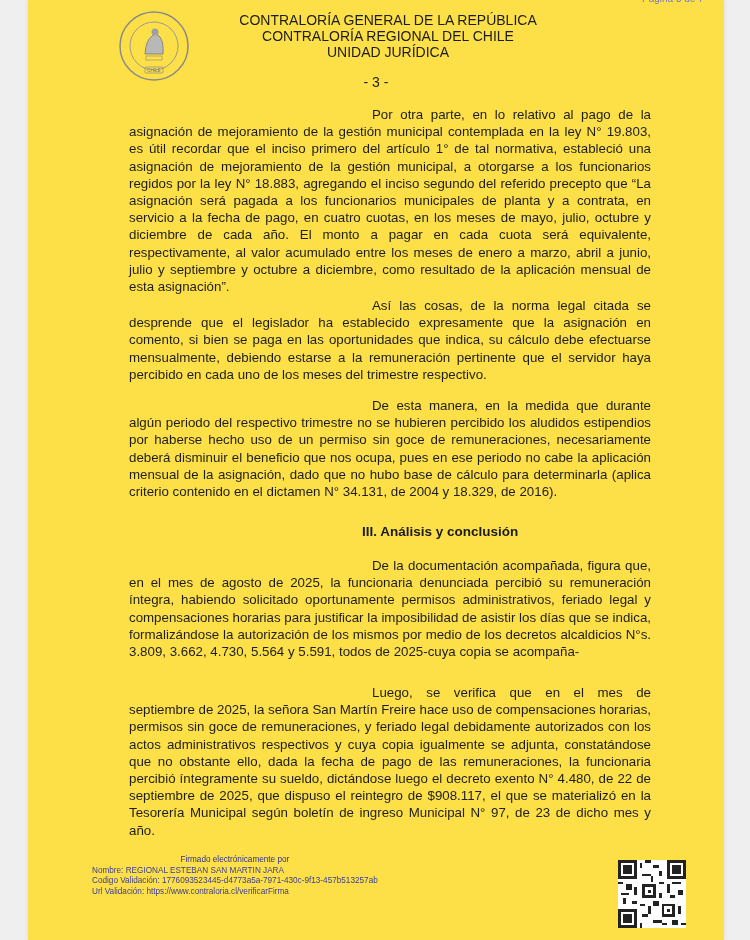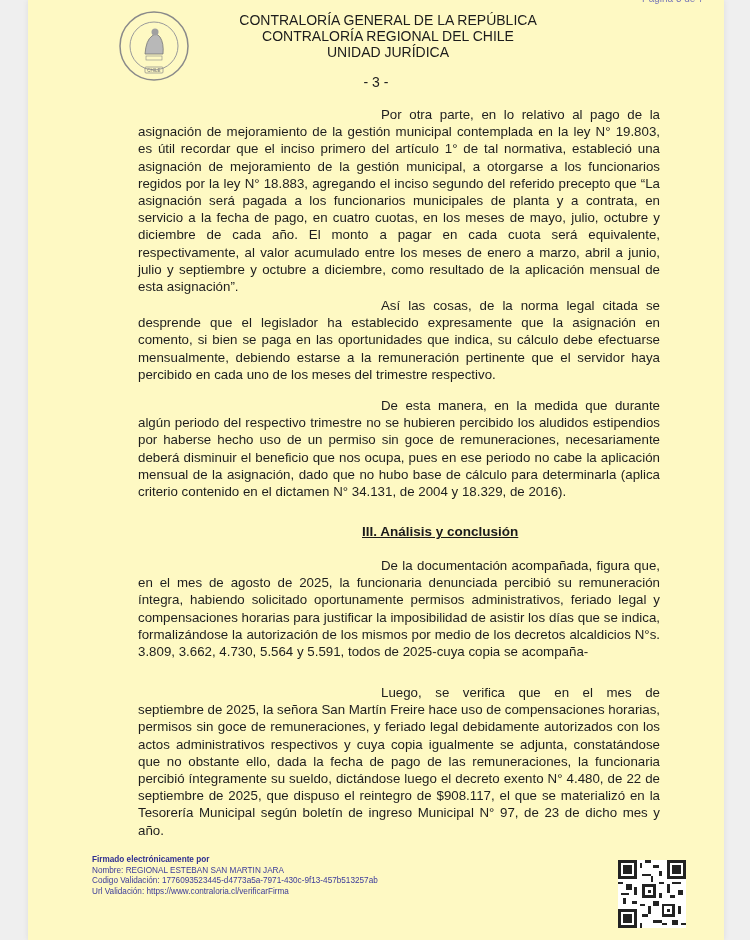--- a/index.html
+++ b/index.html
@@ -4,53 +4,52 @@
 <style>
   html, body { margin: 0; padding: 0; }
   body {
     width: 750px; height: 940px; overflow: hidden; position: relative;
     background: #efefef;
     font-family: "Liberation Sans", sans-serif;
     color: #1a1a1a;
   }
   .page {
     position: absolute; left: 28px; top: 0; width: 696px; height: 940px;
-    background: #fef9c3;
+    background: #fde047;
     box-shadow: 0 0 6px rgba(0,0,0,0.08);
   }
   .page-indicator {
     position: absolute; left: 614px; top: -7px; font-size: 10px; color: #7a7ab8;
   }
   .seal {
     position: absolute; left: 90px; top: 10px; width: 72px; height: 72px;
   }
   .header {
     position: absolute; left: 180px; top: 12px; width: 360px; text-align: center;
     font-size: 14px; line-height: 16px; color: #1c1c1c;
   }
   .page-num {
     position: absolute; left: 0; width: 696px; top: 74px; text-align: center;
     font-size: 14px; color: #222;
   }
   .body-text {
     position: absolute; left: 101px; width: 522px;
     font-size: 13.3px; line-height: 17.2px; text-align: justify;
     color: #1e1e1e;
-    margin-left: 9px;
   }
   .body-text .indent { display: inline-block; width: 243px; }
   .section-title {
     position: absolute; left: 334px; top: 524px;
-    font-size: 13.5px; font-weight: bold; color: #1a1a1a; text-decoration: underline;
+    font-size: 13.5px; font-weight: bold; color: #1a1a1a;
   }
   .signature {
     position: absolute; left: 64px; top: 855px;
     font-size: 8.2px; line-height: 10.6px; color: #3b3b9a;
   }
-  .signature .sig-title { font-weight: bold; color: #2f2f90; }
+  .signature .sig-title { font-weight: normal; color: #2f2f90; text-align: center; }
   .qr {
     position: absolute; left: 590px; top: 860px; width: 68px; height: 68px;
   }
 </style>
 </head>
 <body>
 
 <div class="page">
   <div class="page-indicator">Página 3 de 7</div>
 

